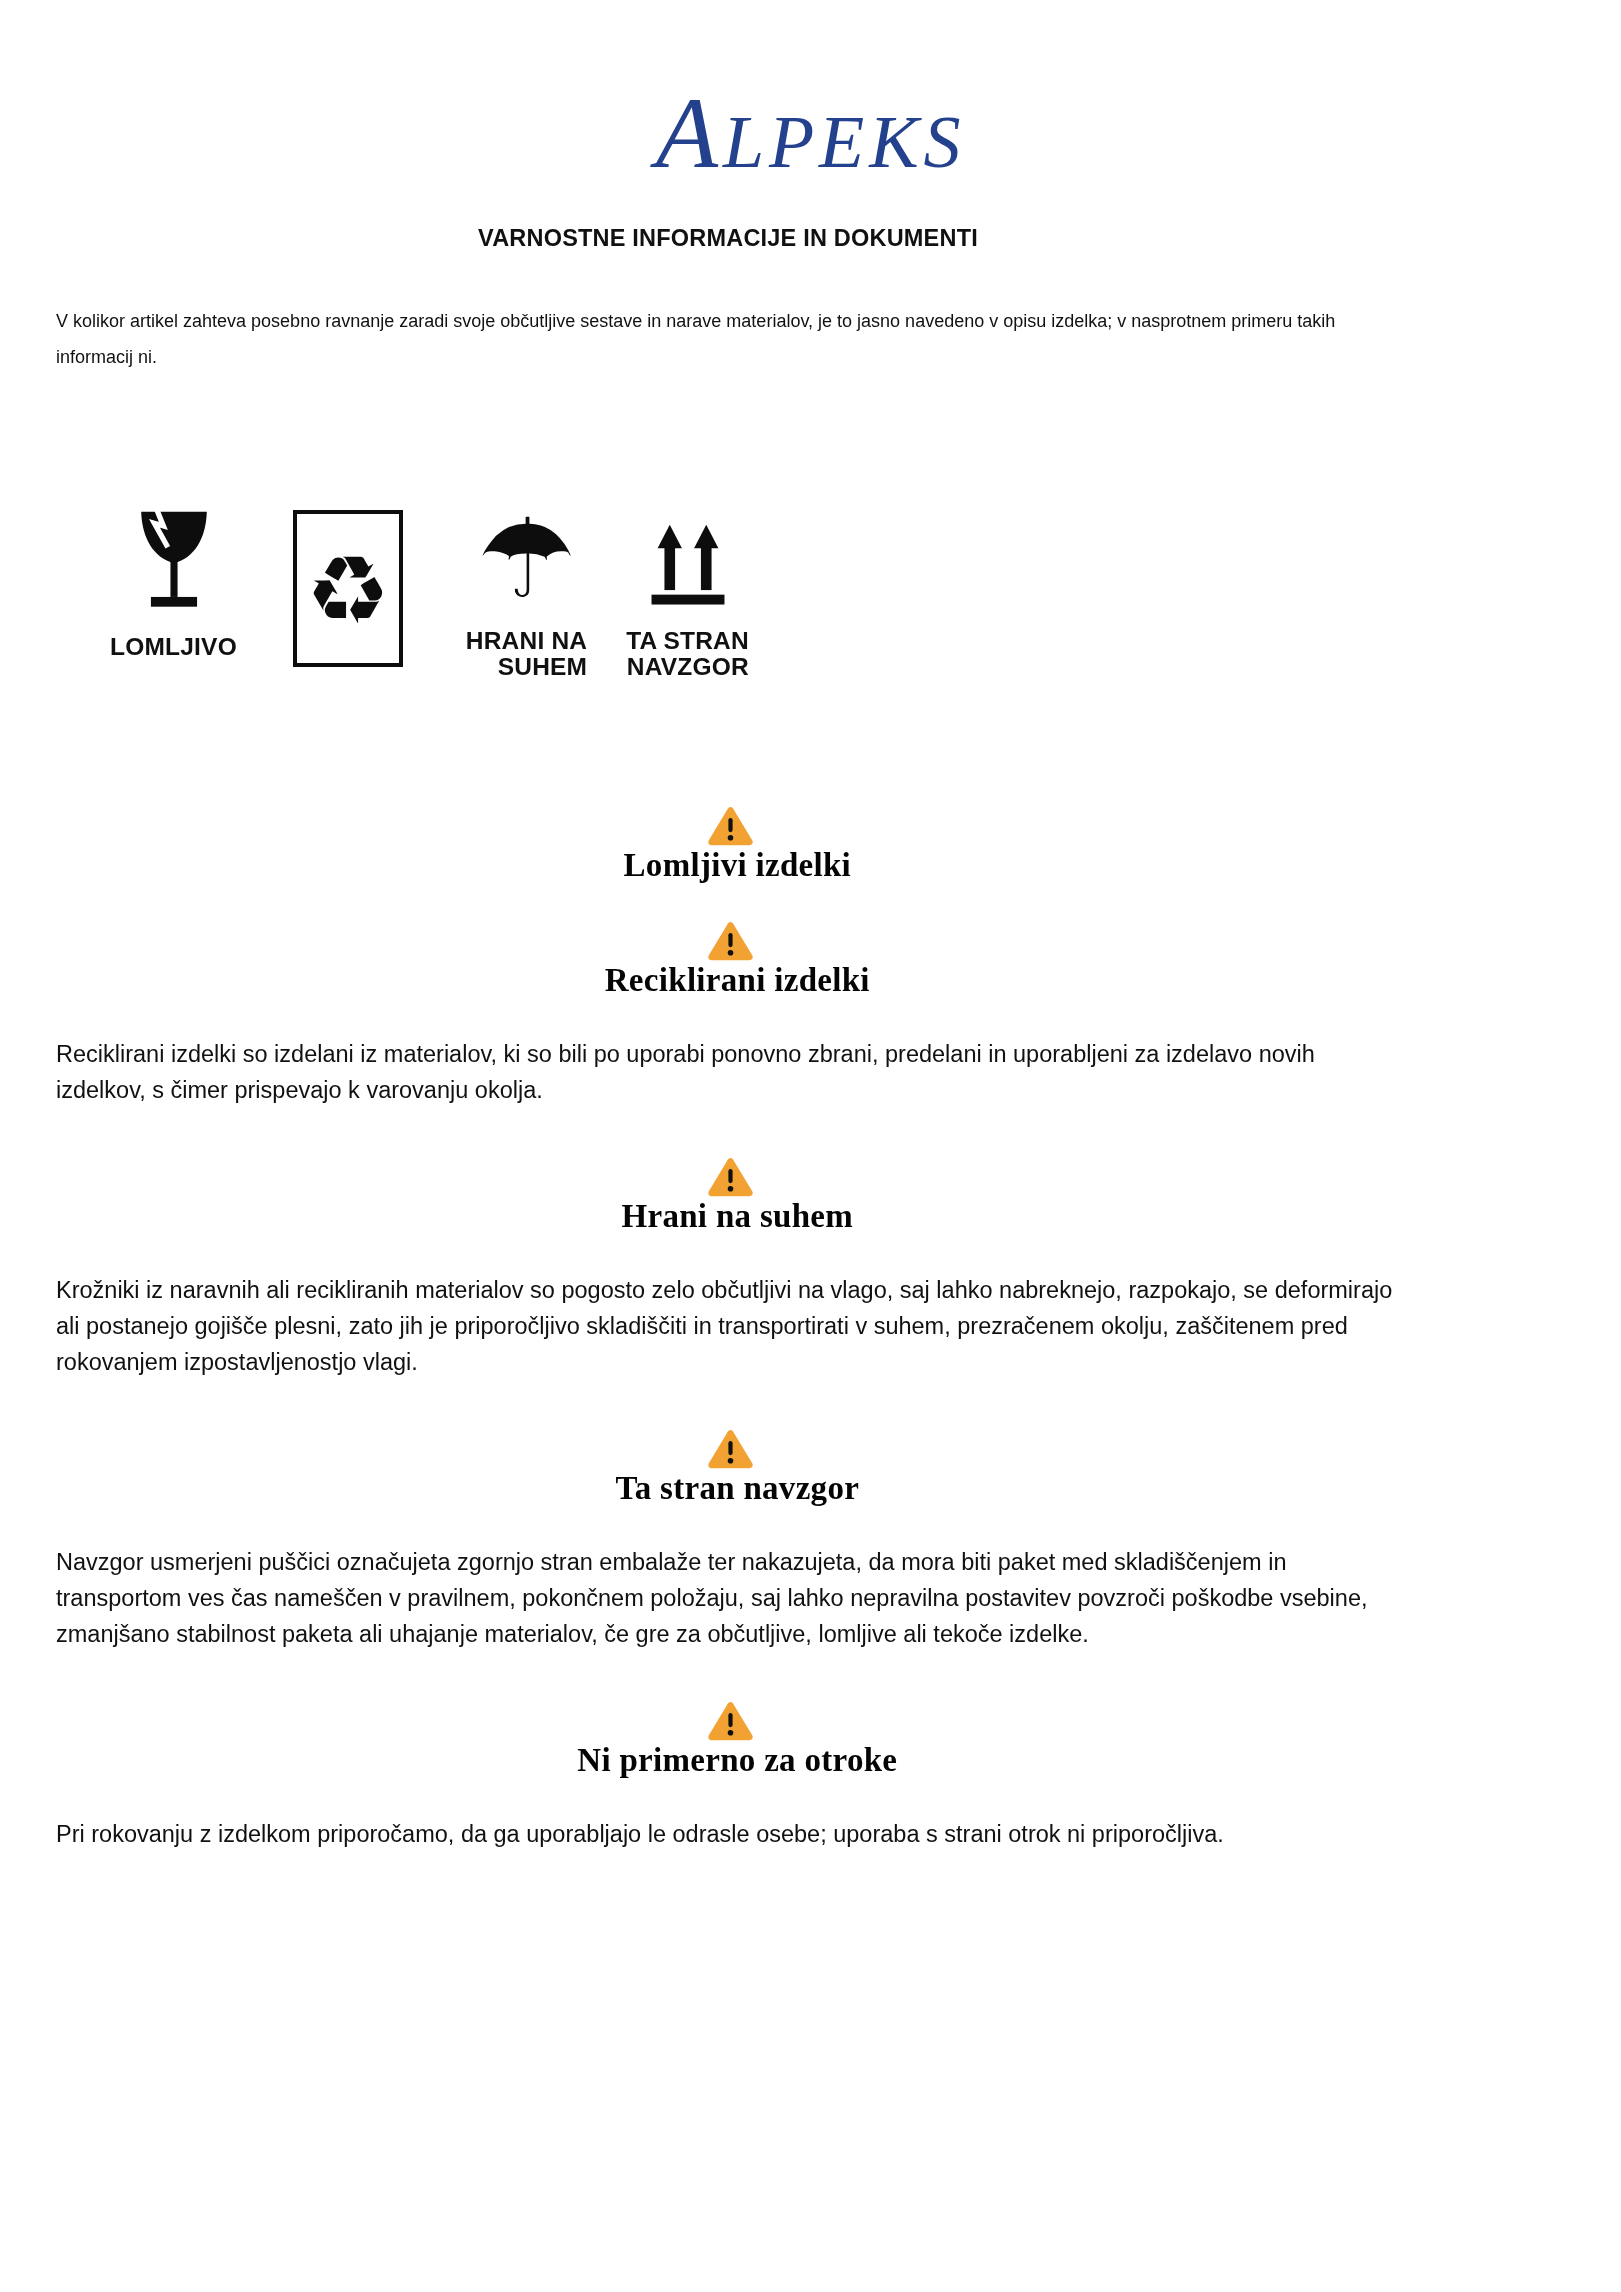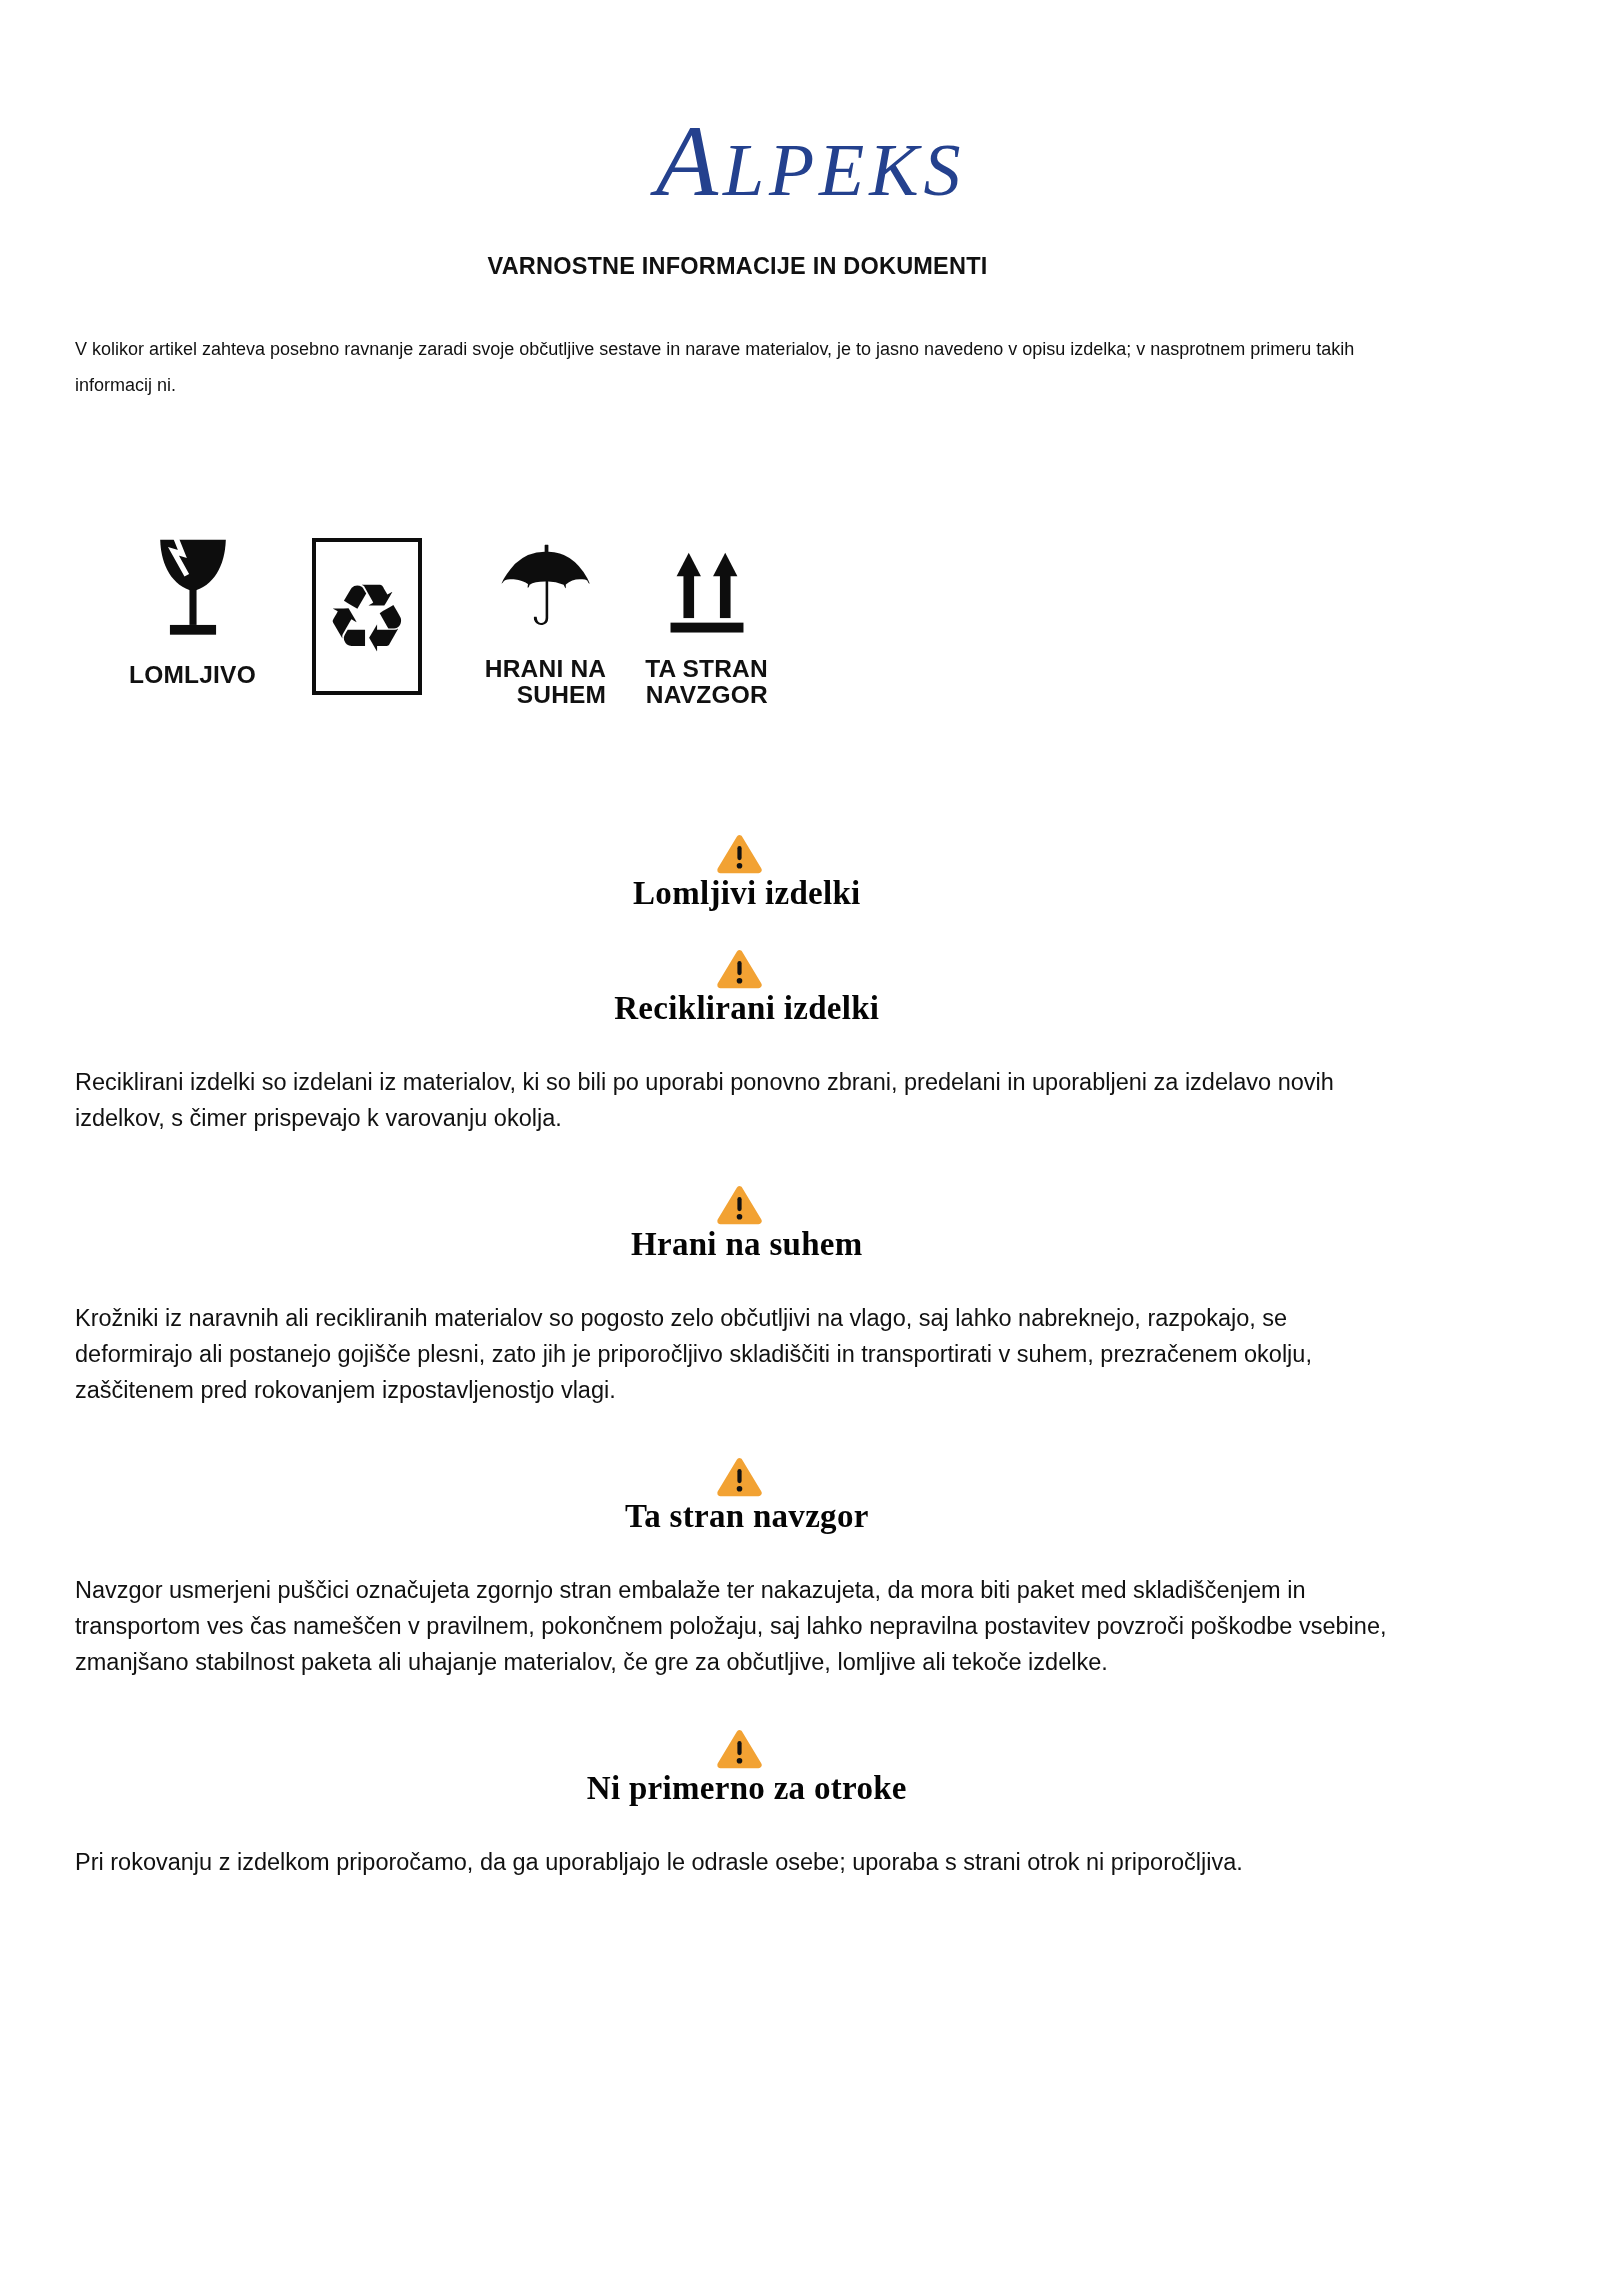--- a/index.html
+++ b/index.html
@@ -11,26 +11,26 @@
     position: relative;
     width: 1621px;
     height: 2293px;
     margin: 0 auto;
     background: #ffffff;
     font-family: "Liberation Sans", sans-serif;
     color: #111111;
     overflow: hidden;
   }
   .content {
-    padding: 0 221px 0 75px;
+    padding: 0 221px 0 56px;
   }
 
   
   .logo-wrap {
-    padding-top: 110px;
+    padding-top: 82px;
     text-align: center;
   }
   .logo {
     display: inline-block;
     font-family: "Liberation Serif", serif;
     font-style: italic;
     color: #24418E;
     letter-spacing: 4.9px;
     line-height: 1;
     white-space: nowrap;

